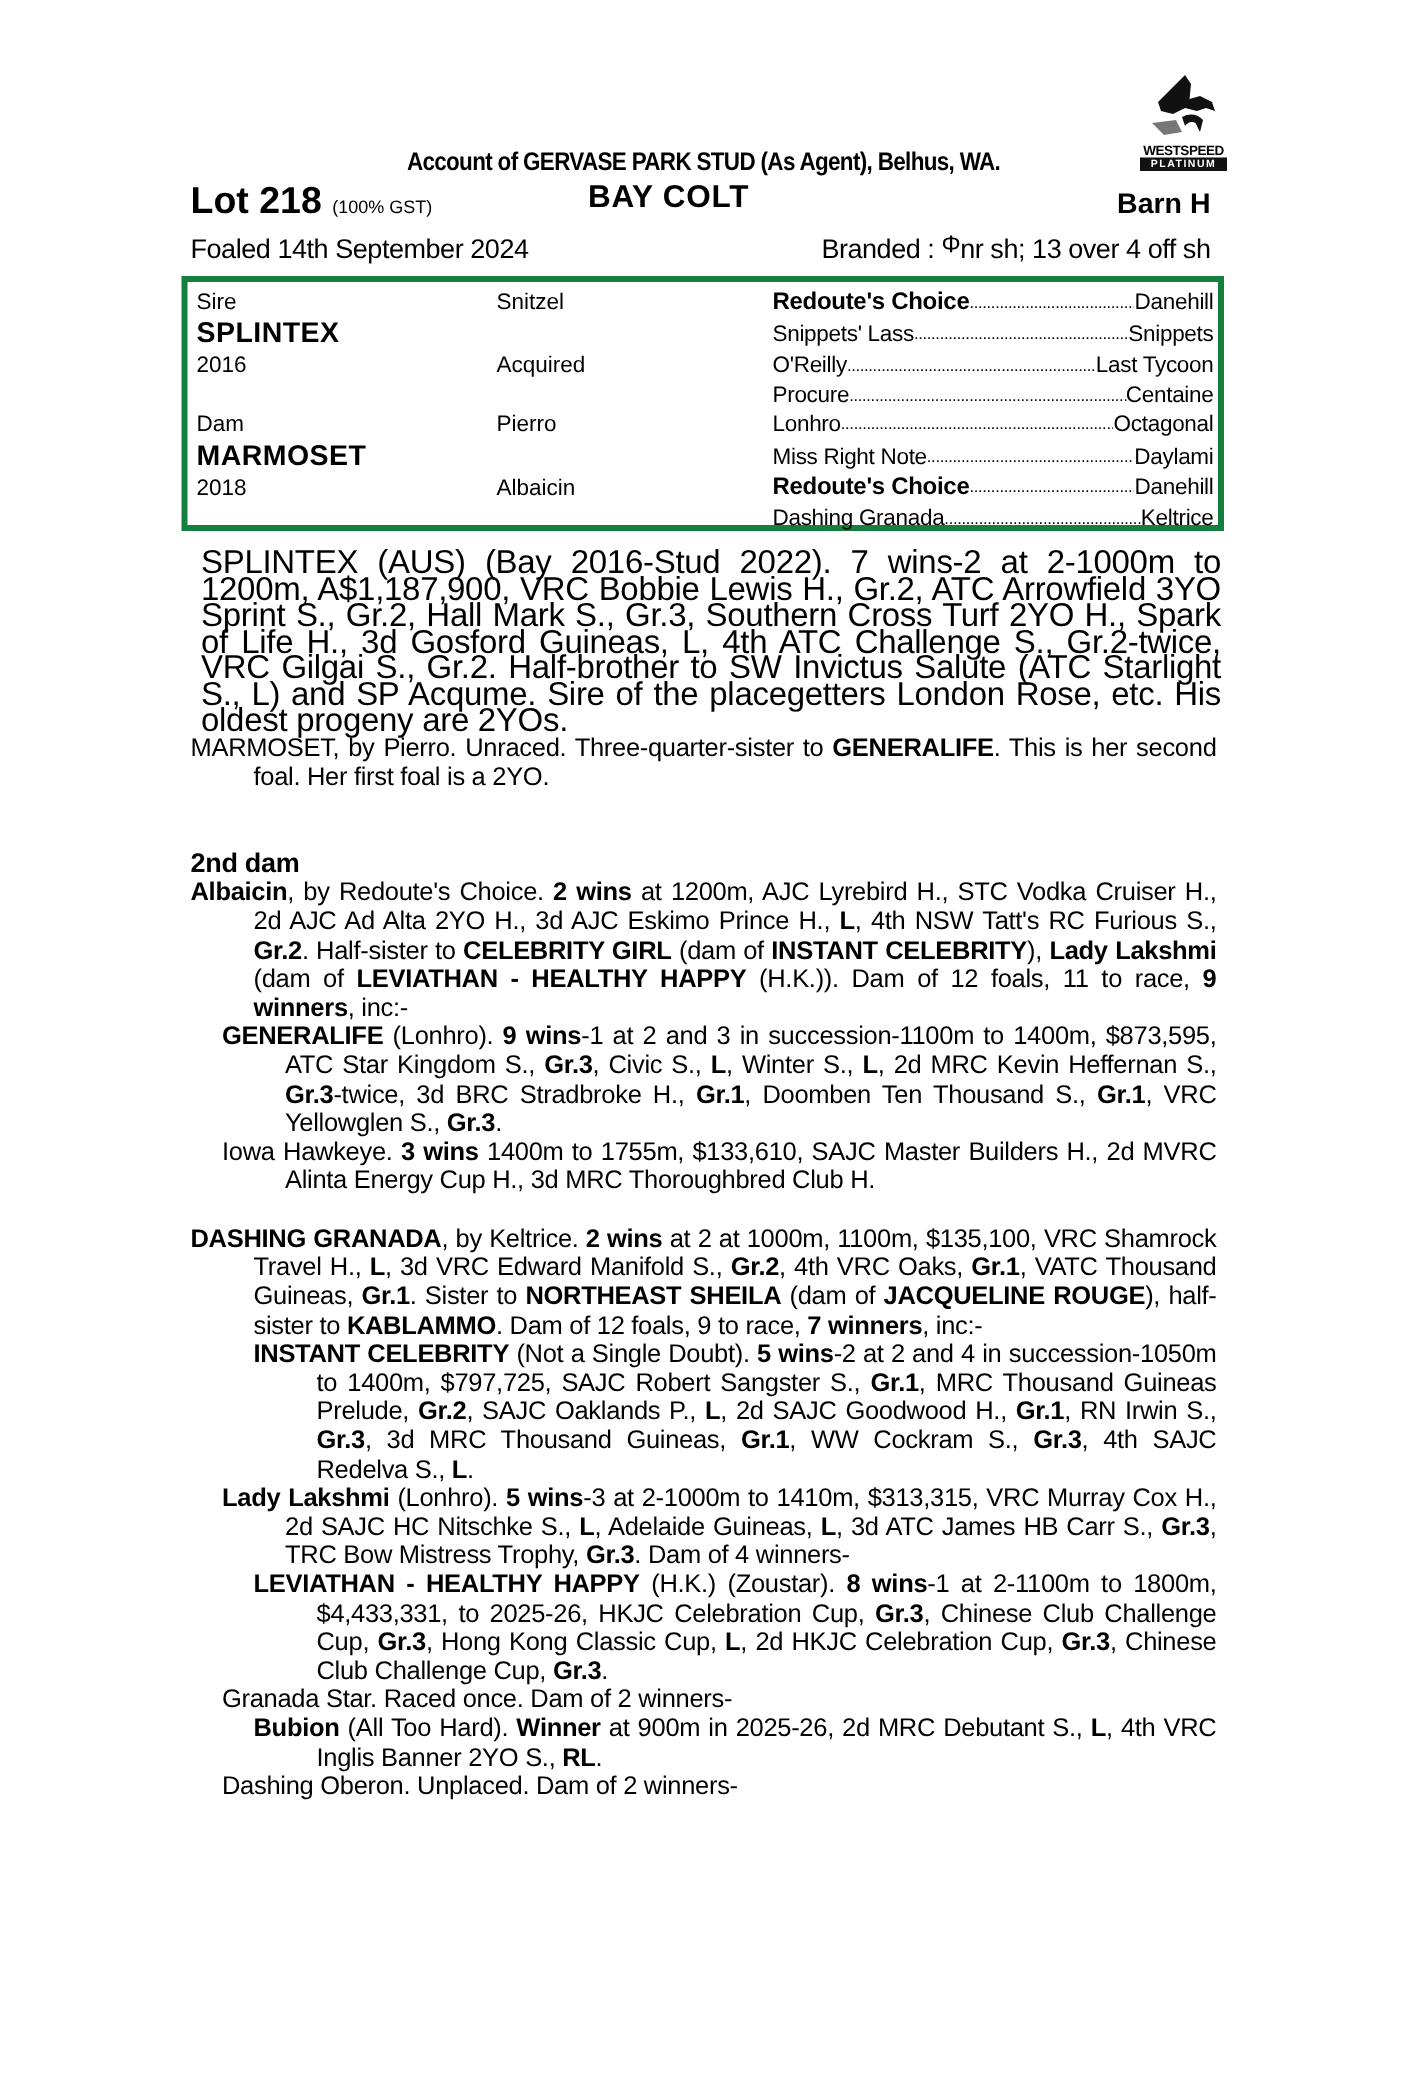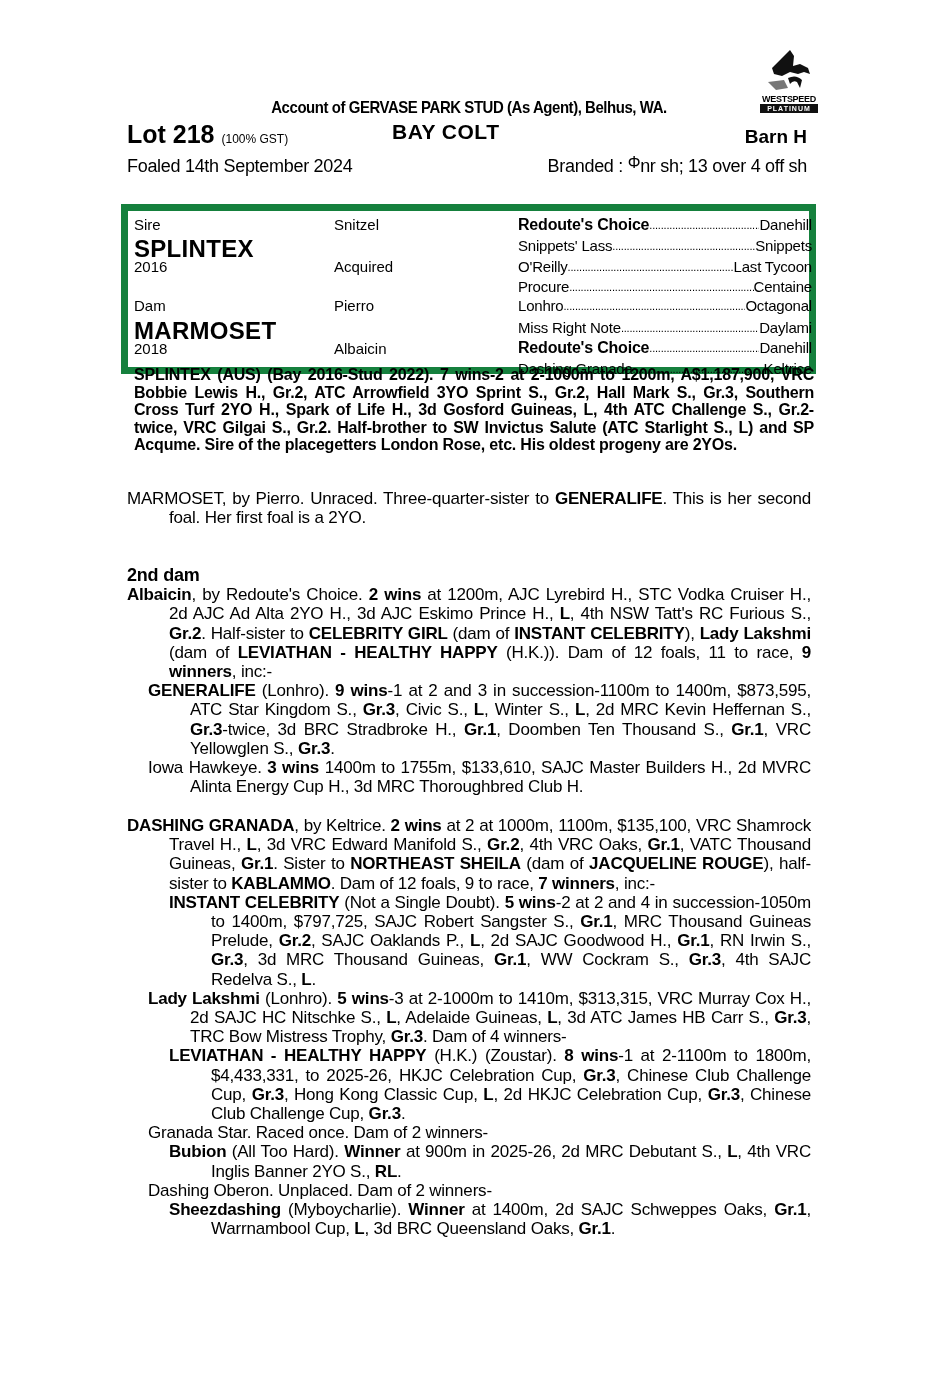--- a/index.html
+++ b/index.html
@@ -7,30 +7,30 @@
   .logo { position:absolute; left:760px; top:48px; width:58px; height:68px; }
   .account { position:absolute; left:0; width:938px; top:98px; text-align:center; font-weight:bold; font-size:17px; letter-spacing:-0.5px; transform:scaleX(0.88); }
   .lot { position:absolute; left:127px; top:120px; font-weight:900; font-size:25px; }
   .lot small { font-weight:normal; font-size:12px; }
   .colt { position:absolute; left:392px; top:120px; font-weight:900; font-size:21px; letter-spacing:0.5px; }
   .barn { position:absolute; right:131px; top:126px; font-weight:900; font-size:19px; }
   .foaled { position:absolute; left:127px; top:156px; font-size:18px; letter-spacing:-0.3px; }
   .branded { position:absolute; right:131px; top:156px; font-size:18px; letter-spacing:-0.3px; }
   .brandmark { font-size:16px; position:relative; top:-4px; }
 
-  .ped { position:absolute; left:121px; top:204px; width:695px; height:170px; border:7px solid #15803d; box-sizing:border-box; font-size:15px; }
+  .ped { position:absolute; left:121px; top:184px; width:695px; height:170px; border:4px solid #15803d; box-sizing:border-box; font-size:15px; }
   .ped .cell { position:absolute; white-space:nowrap; }
-  .ped .big { font-weight:900; font-size:24px; letter-spacing:0.3px; }
+  .ped .big { font-weight:900; font-size:19px; letter-spacing:0.3px; }
   .gg { position:absolute; left:390px; width:294px; display:flex; font-size:15px; letter-spacing:-0.2px; }
   .gg .n { white-space:nowrap; }
   .gg .n.b { font-weight:900; font-size:16px; }
   .gg .dots { flex:1; overflow:hidden; white-space:nowrap; color:#000; font-size:11px; line-height:18px; }
   .gg .s { white-space:nowrap; }
 
-  .sire-block { position:absolute; left:134px; top:366px; width:680px; font-weight:700; font-size:16px; line-height:17.5px; letter-spacing:-0.2px; text-align:justify; }
+  .sire-block { position:absolute; left:134px; top:366px; width:680px; font-weight:400; font-size:22px; line-height:17.5px; letter-spacing:-0.2px; text-align:justify; }
   .text { position:absolute; left:127px; width:684px; font-size:17px; line-height:19.2px; letter-spacing:-0.2px; }
   .hd { font-weight:900; font-size:18px; }
   .p { text-align:justify; padding-left:42px; text-indent:-42px; }
   .p1 { margin-left:21px; }
   .p2 { margin-left:42px; }
   b { font-weight:900; }
 </style>
 </head>
 <body>
 
@@ -128,15 +128,14 @@
 
 <div class="text" style="top:816px;">
   <div>
       <div class="p"><b>DASHING GRANADA</b>, by Keltrice. <b>2 wins</b> at 2 at 1000m, 1100m, $135,100, VRC Shamrock Travel H., <b>L</b>, 3d VRC Edward Manifold S., <b>Gr.2</b>, 4th VRC Oaks, <b>Gr.1</b>, VATC Thousand Guineas, <b>Gr.1</b>. Sister to <b>NORTHEAST SHEILA</b> (dam of <b>JACQUELINE ROUGE</b>), half-sister to <b>KABLAMMO</b>. Dam of 12 foals, 9 to race, <b>7 winners</b>, inc:-</div>
       <div class="p p2"><b>INSTANT CELEBRITY</b> (Not a Single Doubt). <b>5 wins</b>-2 at 2 and 4 in succession-1050m to 1400m, $797,725, SAJC Robert Sangster S., <b>Gr.1</b>, MRC Thousand Guineas Prelude, <b>Gr.2</b>, SAJC Oaklands P., <b>L</b>, 2d SAJC Goodwood H., <b>Gr.1</b>, RN Irwin S., <b>Gr.3</b>, 3d MRC Thousand Guineas, <b>Gr.1</b>, WW Cockram S., <b>Gr.3</b>, 4th SAJC Redelva S., <b>L</b>.</div>
       <div class="p p1"><b>Lady Lakshmi</b> (Lonhro). <b>5 wins</b>-3 at 2-1000m to 1410m, $313,315, VRC Murray Cox H., 2d SAJC HC Nitschke S., <b>L</b>, Adelaide Guineas, <b>L</b>, 3d ATC James HB Carr S., <b>Gr.3</b>, TRC Bow Mistress Trophy, <b>Gr.3</b>. Dam of 4 winners-</div>
       <div class="p p2"><b>LEVIATHAN - HEALTHY HAPPY</b> (H.K.) (Zoustar). <b>8 wins</b>-1 at 2-1100m to 1800m, $4,433,331, to 2025-26, HKJC Celebration Cup, <b>Gr.3</b>, Chinese Club Challenge Cup, <b>Gr.3</b>, Hong Kong Classic Cup, <b>L</b>, 2d HKJC Celebration Cup, <b>Gr.3</b>, Chinese Club Challenge Cup, <b>Gr.3</b>.</div>
       <div class="p p1">Granada Star. Raced once. Dam of 2 winners-</div>
       <div class="p p2"><b>Bubion</b> (All Too Hard). <b>Winner</b> at 900m in 2025-26, 2d MRC Debutant S., <b>L</b>, 4th VRC Inglis Banner 2YO S., <b>RL</b>.</div>
       <div class="p p1">Dashing Oberon. Unplaced. Dam of 2 winners-</div>
-      <div class="p p2"><b>Sheezdashing</b> (Myboycharlie). <b>Winner</b> at 1400m, 2d SAJC Schweppes Oaks, <b>Gr.1</b>, Warrnambool Cup, <b>L</b>, 3d BRC Queensland Oaks, <b>Gr.1</b>.</div>
     </div>
 </div>
 
 </body></html>

